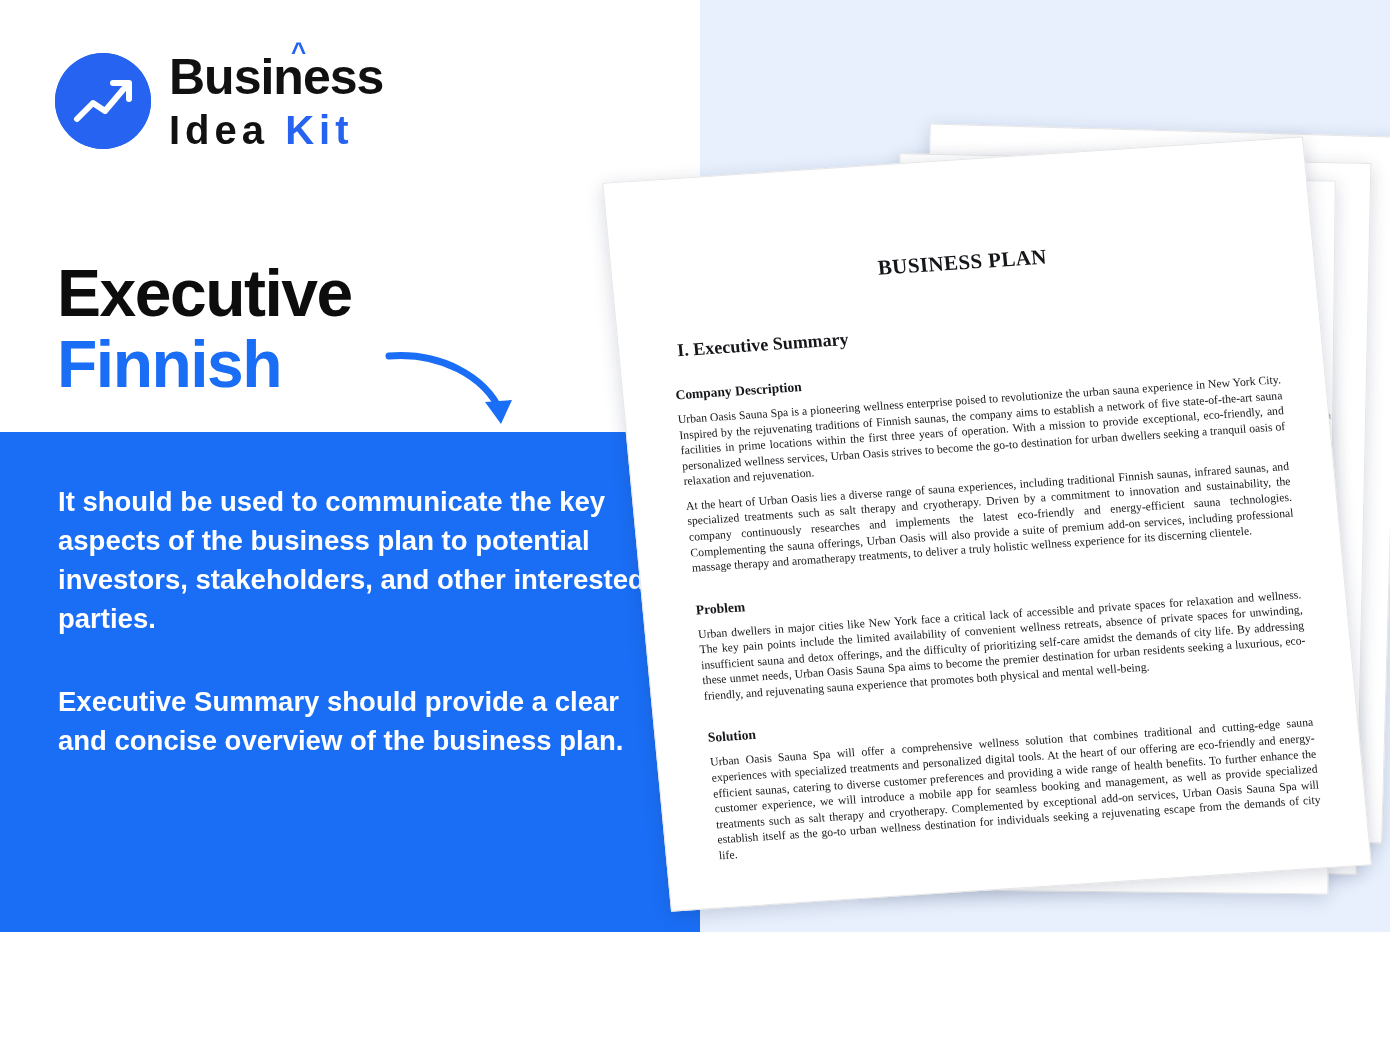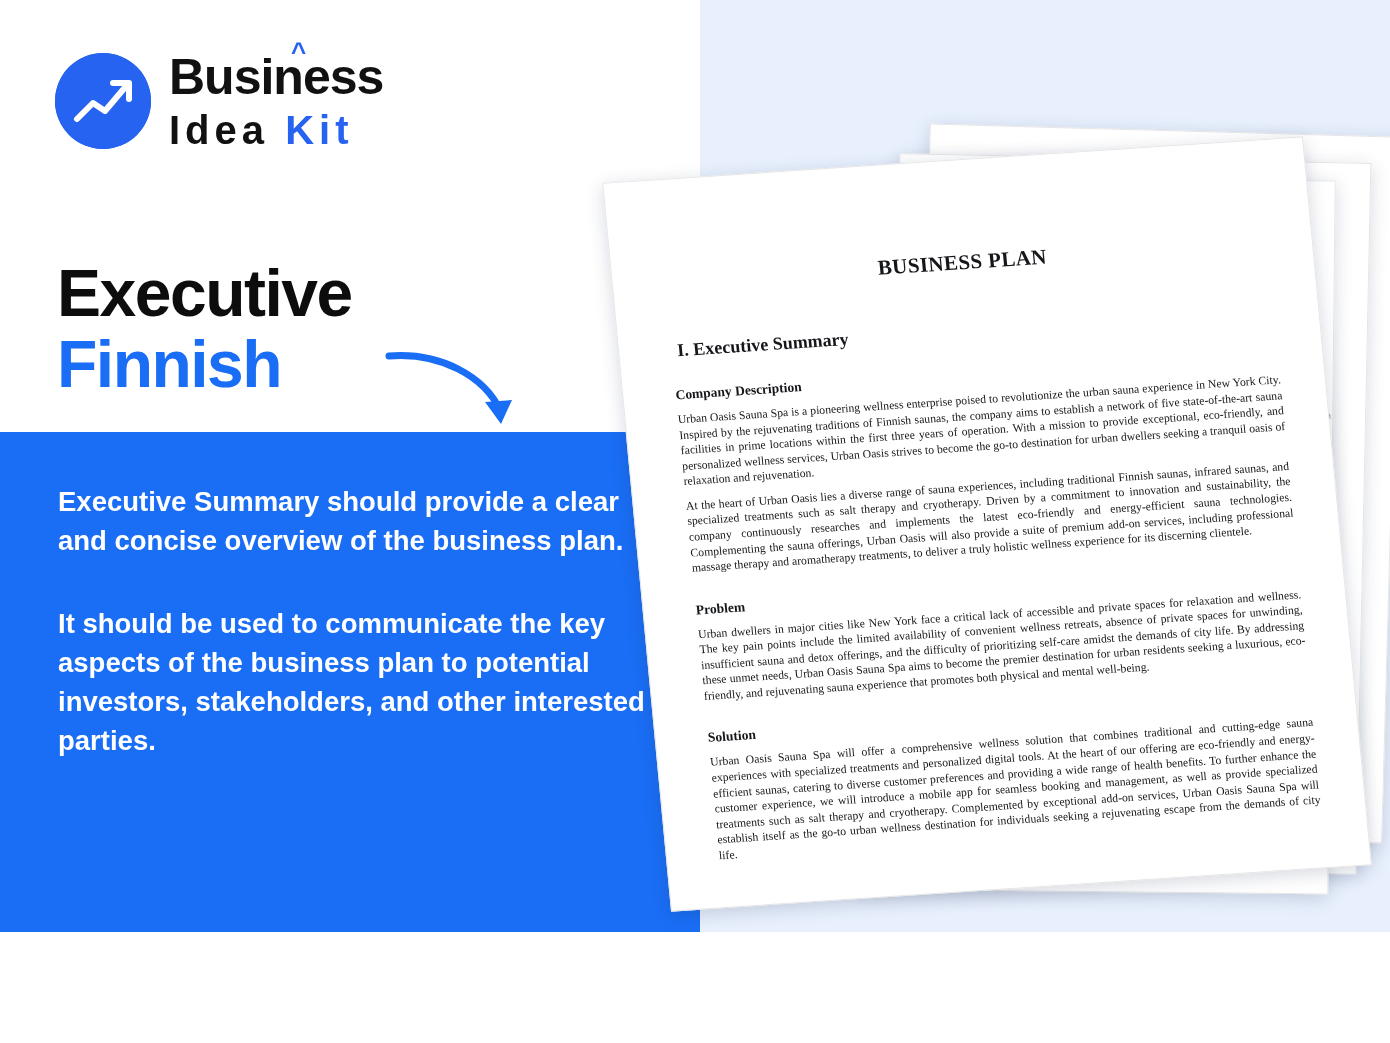--- a/index.html
+++ b/index.html
@@ -242,22 +242,22 @@
 </div>
 
 <div class="arrow">
   <svg width="135" height="85" viewBox="0 0 135 85" aria-hidden="true">
     <path d="M4 6 C 55 2, 100 26, 116 62" fill="none" stroke="#1a6ef5" stroke-width="7" stroke-linecap="round"></path>
     <polygon points="116,74 100,52 127,50" fill="#1a6ef5"></polygon>
   </svg>
 </div>
 
 <div class="copy">
+  <p>It should be used to communicate the key aspects of the business plan to potential investors, stakeholders, and other interested parties.</p>
   <p>Executive Summary should provide a clear and concise overview of the business plan.</p>
-  <p>It should be used to communicate the key aspects of the business plan to potential investors, stakeholders, and other interested parties.</p>
 </div>
 
 <div class="docs">
   <div class="sheet sheet-back3"></div>
   <div class="sheet sheet-back2"></div>
   <div class="sheet sheet-back1"></div>
 
   <div class="sliver sliver-a">
     <div>na</div>
     <div>l</div>

